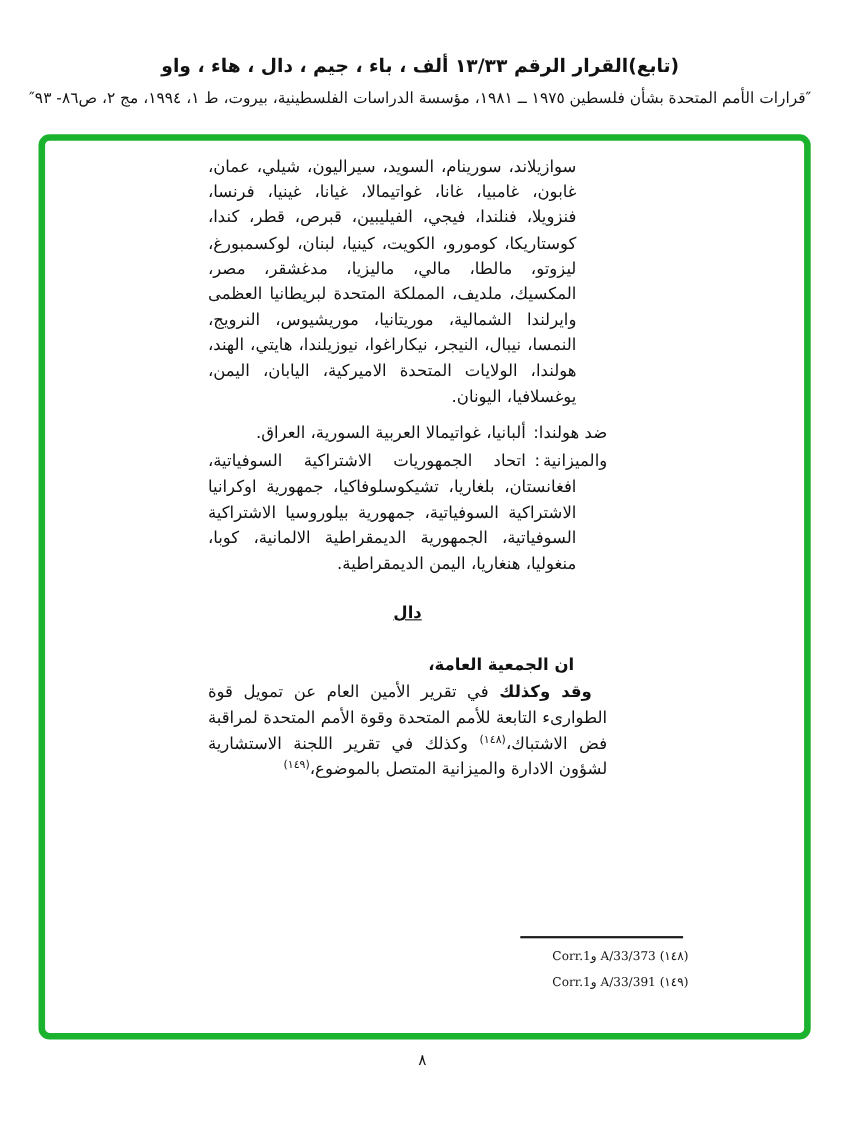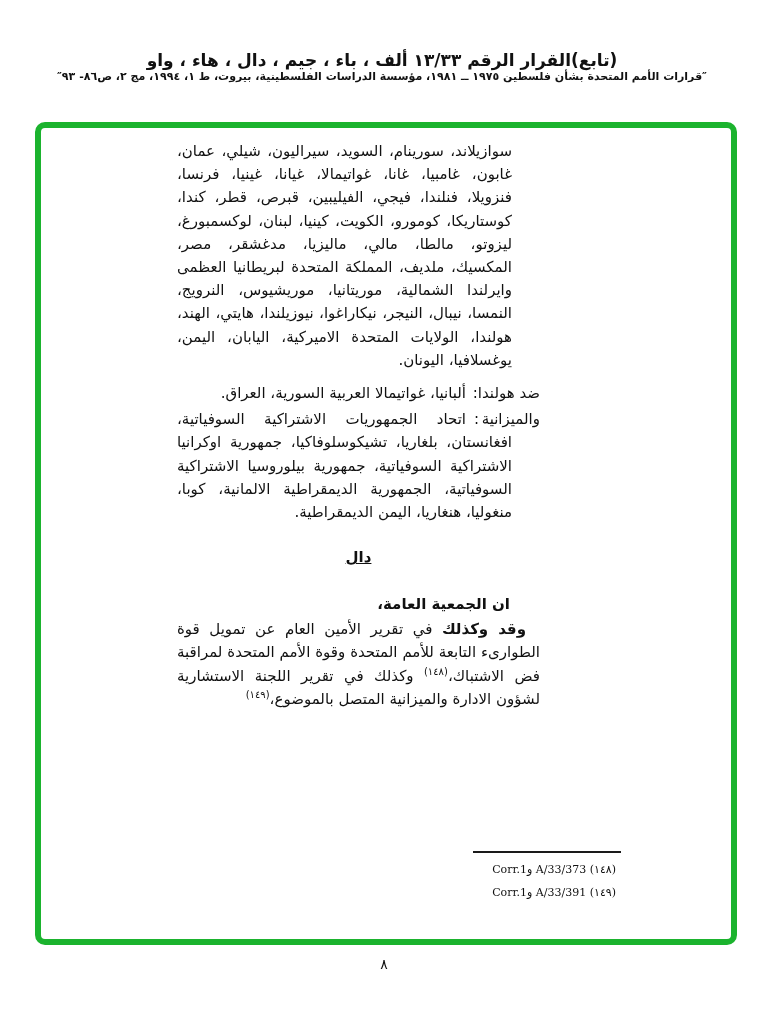--- a/index.html
+++ b/index.html
@@ -3,30 +3,30 @@
 <meta charset="utf-8">
 <style>
   html,body{margin:0;padding:0;}
   body{
     width:768px;height:1031px;position:relative;background:#ffffff;overflow:hidden;
     font-family:"DejaVu Sans",sans-serif;color:#111;
   }
   
   .page-header{position:absolute;top:50px;left:0;width:764px;text-align:center;direction:rtl;}
   .hdr-line1{font-size:17px;font-weight:bold;letter-spacing:.2px;}
-  .hdr-line2{font-size:11px;font-weight:bold;margin-top:0;letter-spacing:.1px;}
+  .hdr-line2{font-size:14px;font-weight:normal;margin-top:12px;letter-spacing:.1px;}
   
   .annotation-box{
     position:absolute;left:35px;top:122px;width:702px;height:823px;
     border:6px solid #1bb32e;border-radius:10px;box-sizing:border-box;
     background:transparent;
   }
   
   .text-col{
-    position:absolute;top:140px;right:228px;width:363px;direction:rtl;
+    position:absolute;top:140px;right:216px;width:363px;direction:rtl;
     font-size:15px;line-height:23.2px;
   }
   .countries{
     width:335px;margin-right:28px;text-align:justify;
   }
   .votes{margin-top:10px;}
   .vote-row{position:relative;width:335px;margin-right:28px;margin-top:3px;}
   .vote-label{
     position:absolute;right:-28px;top:0;width:66px;
     display:flex;justify-content:space-between;white-space:nowrap;
@@ -34,21 +34,21 @@
   .vote-names{text-align:justify;text-indent:46px;}
   .section-heading{margin-top:22px;text-align:center;font-weight:bold;text-decoration:underline;}
   .preamble{margin-top:24px;margin-right:30px;font-weight:bold;}
   .body-para{margin-top:1px;text-align:justify;text-indent:14px;line-height:23.5px;}
   .body-para.second{margin-top:4px;}
   .lead{font-weight:bold;}
   sup.fn-ref{font-size:10px;line-height:0;vertical-align:6px;}
   
   .fn-rule{position:absolute;left:473px;top:851px;width:148px;height:2px;background:#1a1a1a;}
   .footnotes{
-    position:absolute;top:858px;right:152px;width:220px;direction:rtl;text-align:left;
+    position:absolute;top:858px;right:142px;width:220px;direction:rtl;text-align:left;
     font-size:11px;line-height:23px;
     font-family:"DejaVu Serif","DejaVu Sans",serif;
   }
   .footnote{white-space:nowrap;text-align:right;}
   .fn-marker{letter-spacing:1px;}
   
   .page-number{position:absolute;top:956px;left:0;width:768px;text-align:center;font-size:14px;}
 </style>
 </head>
 <body>

